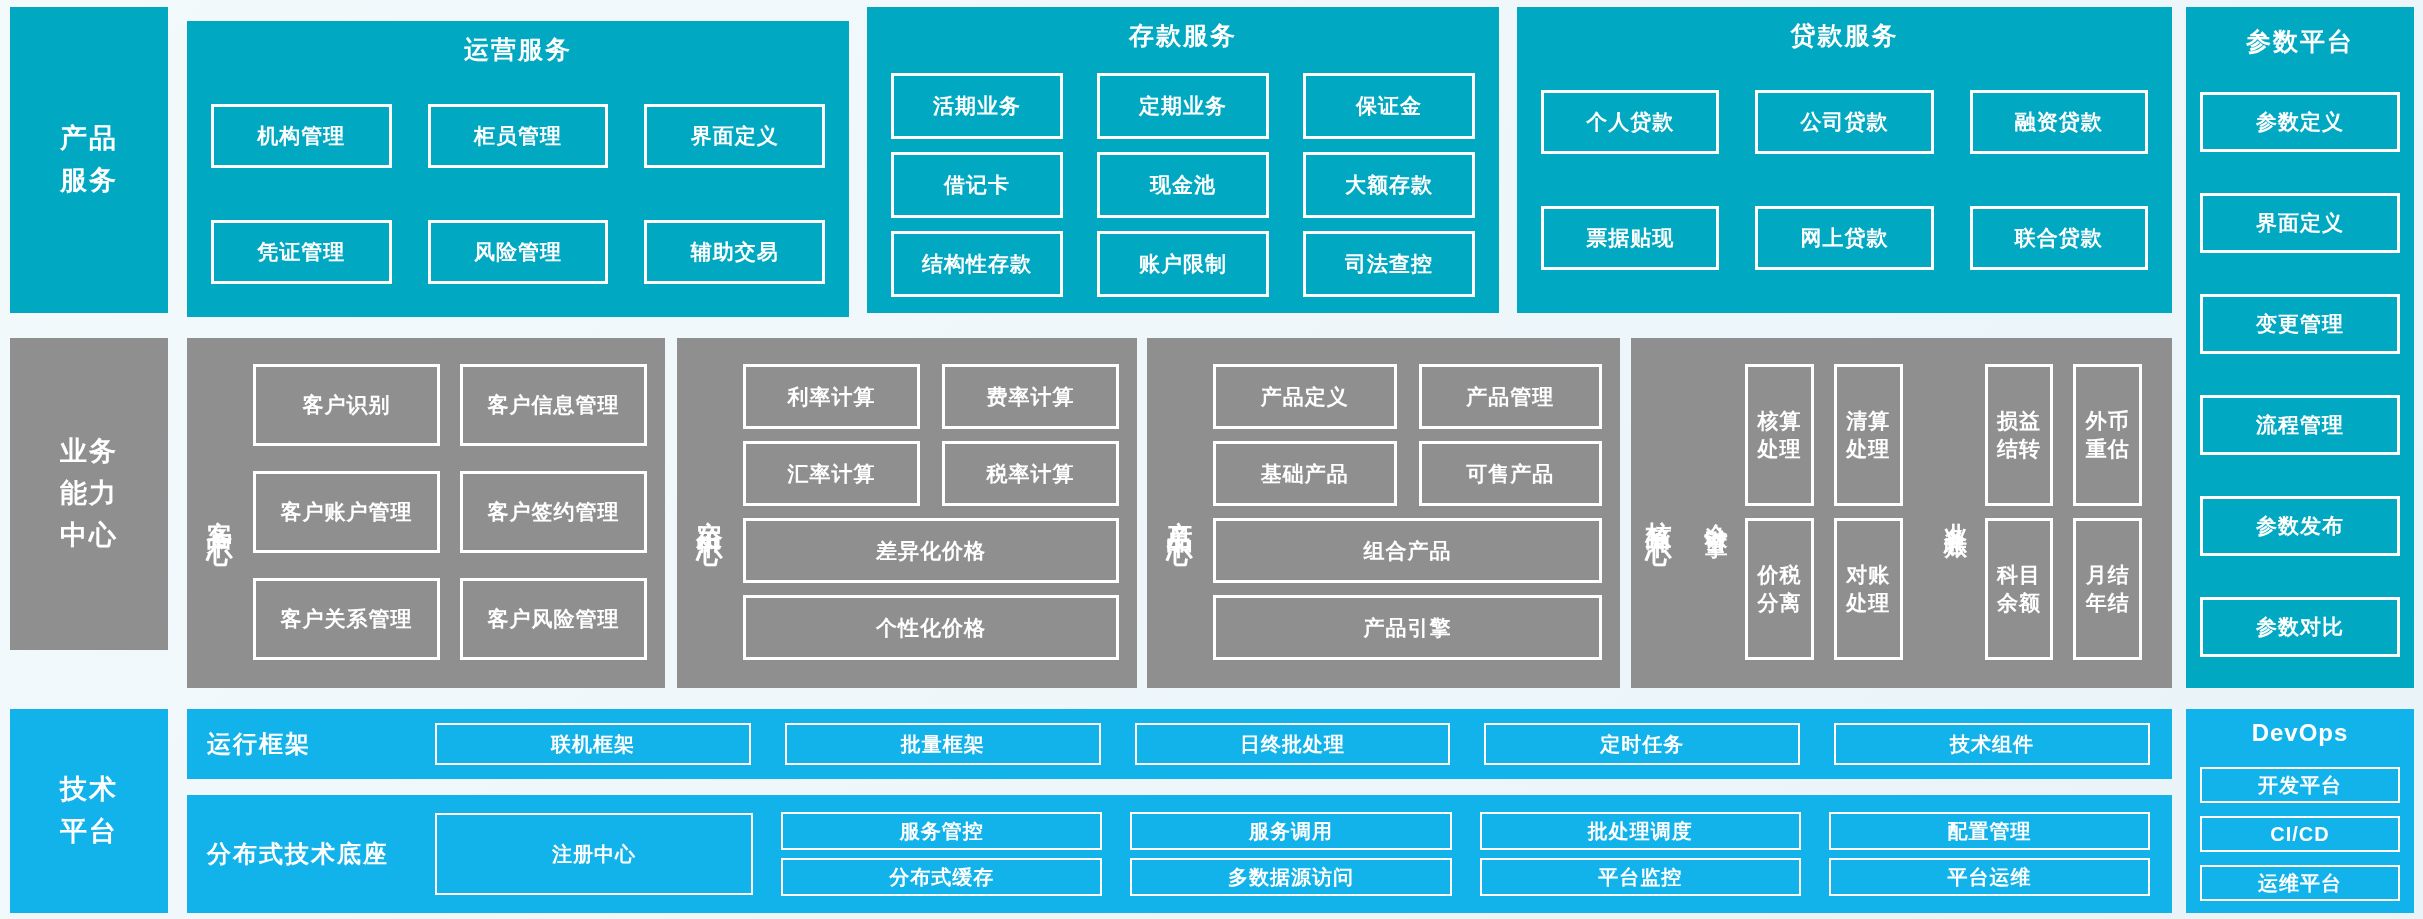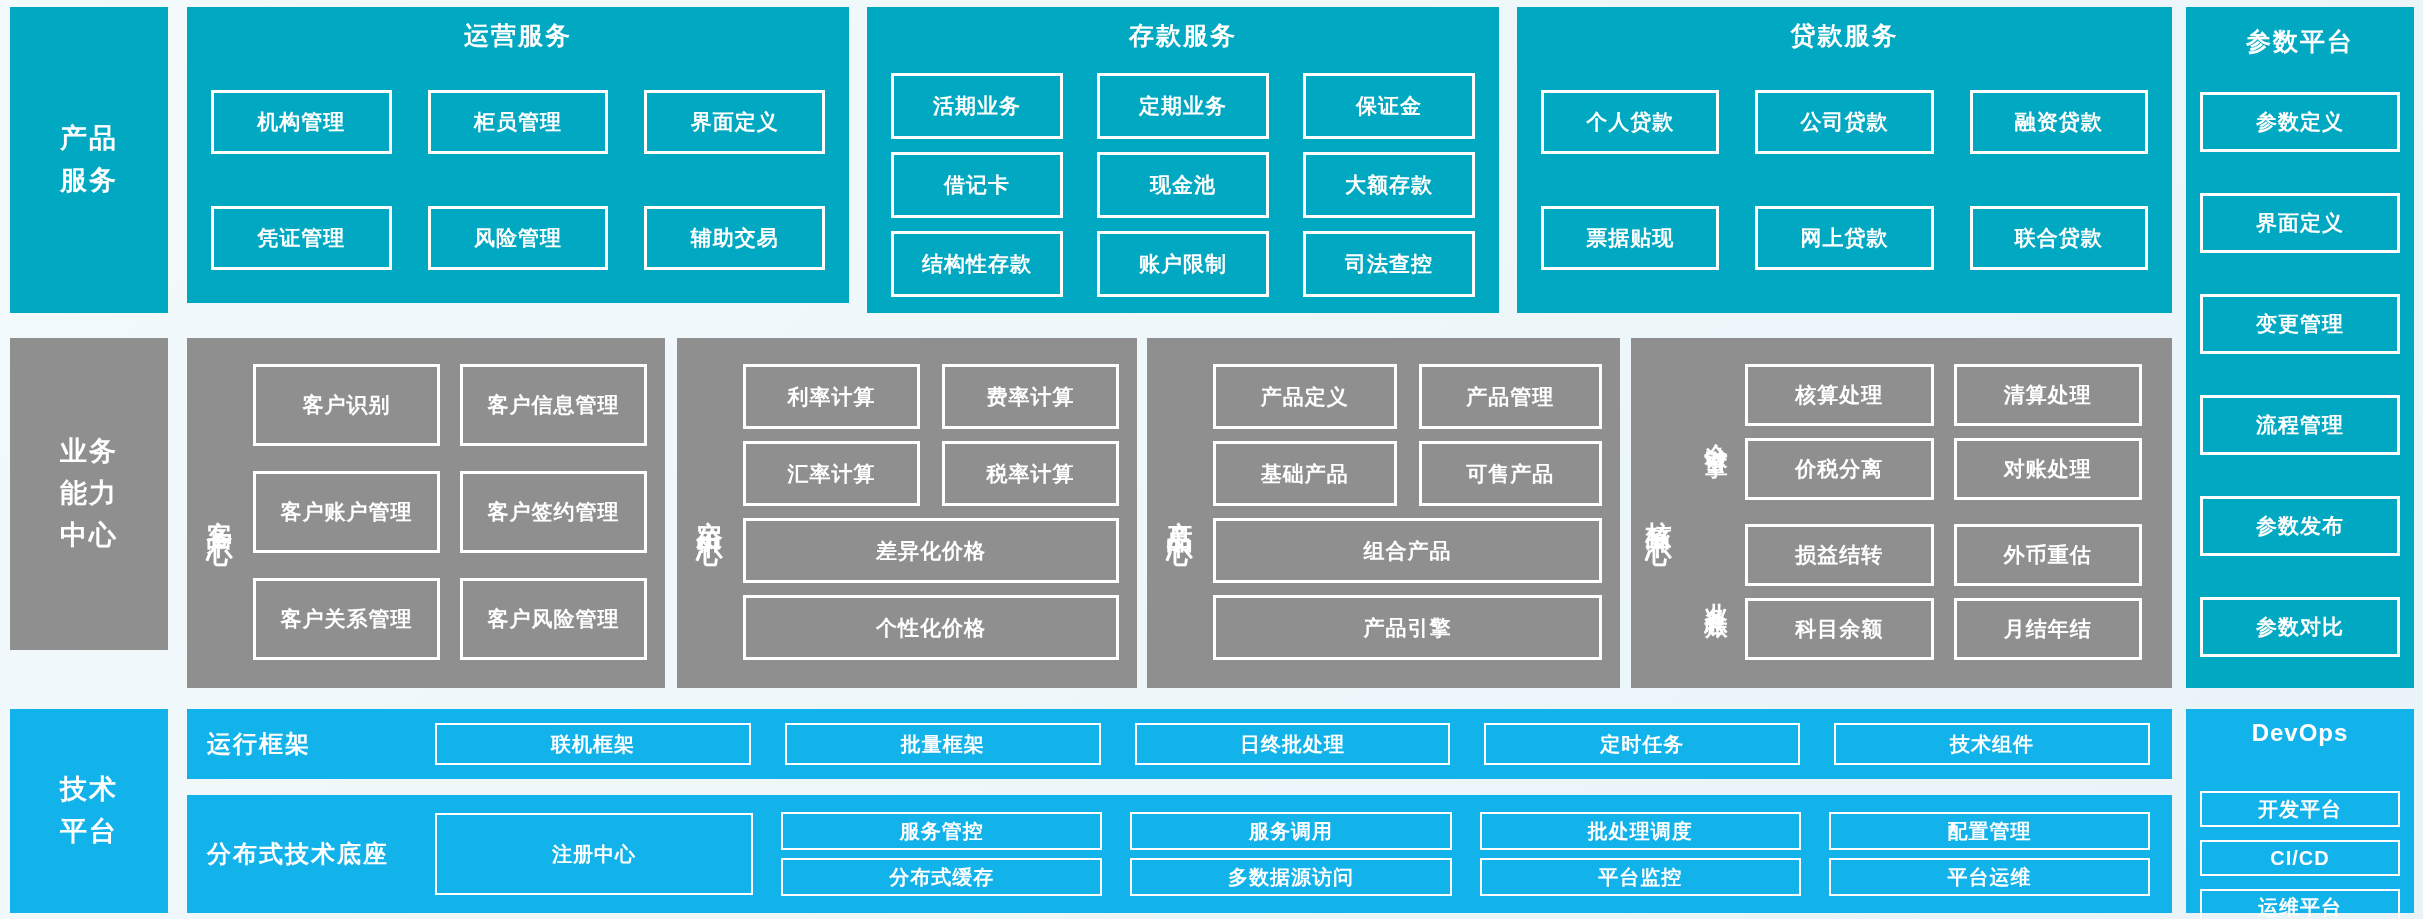--- a/index.html
+++ b/index.html
@@ -67,47 +67,47 @@
   .vlabel-sm { font-size: 23px; letter-spacing: 4px; }
   .cust-grid {
     flex: 1; display: grid; grid-template-columns: 1fr 1fr;
     grid-template-rows: repeat(3, 1fr); gap: 25px 20px;
   }
   .four-grid {
     flex: 1; display: grid; grid-template-columns: 1fr 1fr;
     grid-template-rows: repeat(4, 1fr); gap: 12px 22px;
   }
   .span2 { grid-column: 1 / span 2; }
-  .acct-body { flex: 1; display: flex; flex-direction: column; gap: 24px; }
+  .acct-body { flex: 1; display: flex; flex-direction: row; gap: 24px; }
   .acct-group { flex: 1; display: flex; }
   .acct-group .vlabel-wrap { width: 58px; }
   .acct-grid {
     flex: 1; display: grid; grid-template-columns: 1fr 1fr;
     grid-template-rows: 1fr 1fr; gap: 12px 20px;
   }
 
   
   .band { display: flex; align-items: center; padding: 0 22px 0 20px; }
   .band-label { flex: none; width: 228px; font-size: 24px; letter-spacing: 2px; }
   .band-cells { flex: 1; display: flex; gap: 34px; }
   .band-cells .cell { flex: 1; height: 42px; border-width: 2px; font-size: 20px; }
   .dist-content { flex: 1; display: flex; gap: 28px; align-items: center; }
   .registry-cell { flex: none; width: 318px; height: 82px; border-width: 2px; font-size: 20px; text-align: right; }
   .pair-col { flex: 1; display: flex; flex-direction: column; gap: 8px; }
   .pair-col .cell { height: 38px; border-width: 2px; font-size: 20px; }
 
   
-  .devops-col { padding: 10px 14px 0 14px; display: flex; flex-direction: column; gap: 24px; }
+  .devops-col { padding: 10px 14px 0 14px; display: flex; flex-direction: column; }
   .devops-title { text-align: center; font-size: 24px; letter-spacing: 1px; }
   .devops-boxes { display: flex; flex-direction: column; gap: 13px; margin-top: 20px; }
   .devops-boxes .cell { height: 36px; border-width: 2px; font-size: 20px; }
 
   
   #rail-product      { left: 10px;   top: 7px;   width: 158px;  height: 306px; }
-  #sec-operations    { left: 187px;  top: 7px;   width: 662px;  height: 296px; }
+  #sec-operations    { left: 187px;  top: 21px;   width: 662px;  height: 296px; }
   #sec-deposit       { left: 867px;  top: 7px;   width: 632px;  height: 306px; }
   #sec-loan          { left: 1517px; top: 7px;   width: 655px;  height: 306px; }
   #col-param         { left: 2186px; top: 7px;   width: 228px;  height: 681px; }
   #rail-business     { left: 10px;   top: 338px; width: 158px;  height: 312px; }
   #sec-customer      { left: 187px;  top: 338px; width: 478px;  height: 350px; }
   #sec-pricing       { left: 677px;  top: 338px; width: 460px;  height: 350px; }
   #sec-product       { left: 1147px; top: 338px; width: 473px;  height: 350px; }
   #sec-accounting    { left: 1631px; top: 338px; width: 541px;  height: 350px; }
   #rail-tech         { left: 10px;   top: 709px; width: 158px;  height: 204px; }
   #band-runtime      { left: 187px;  top: 709px; width: 1985px; height: 70px; }

